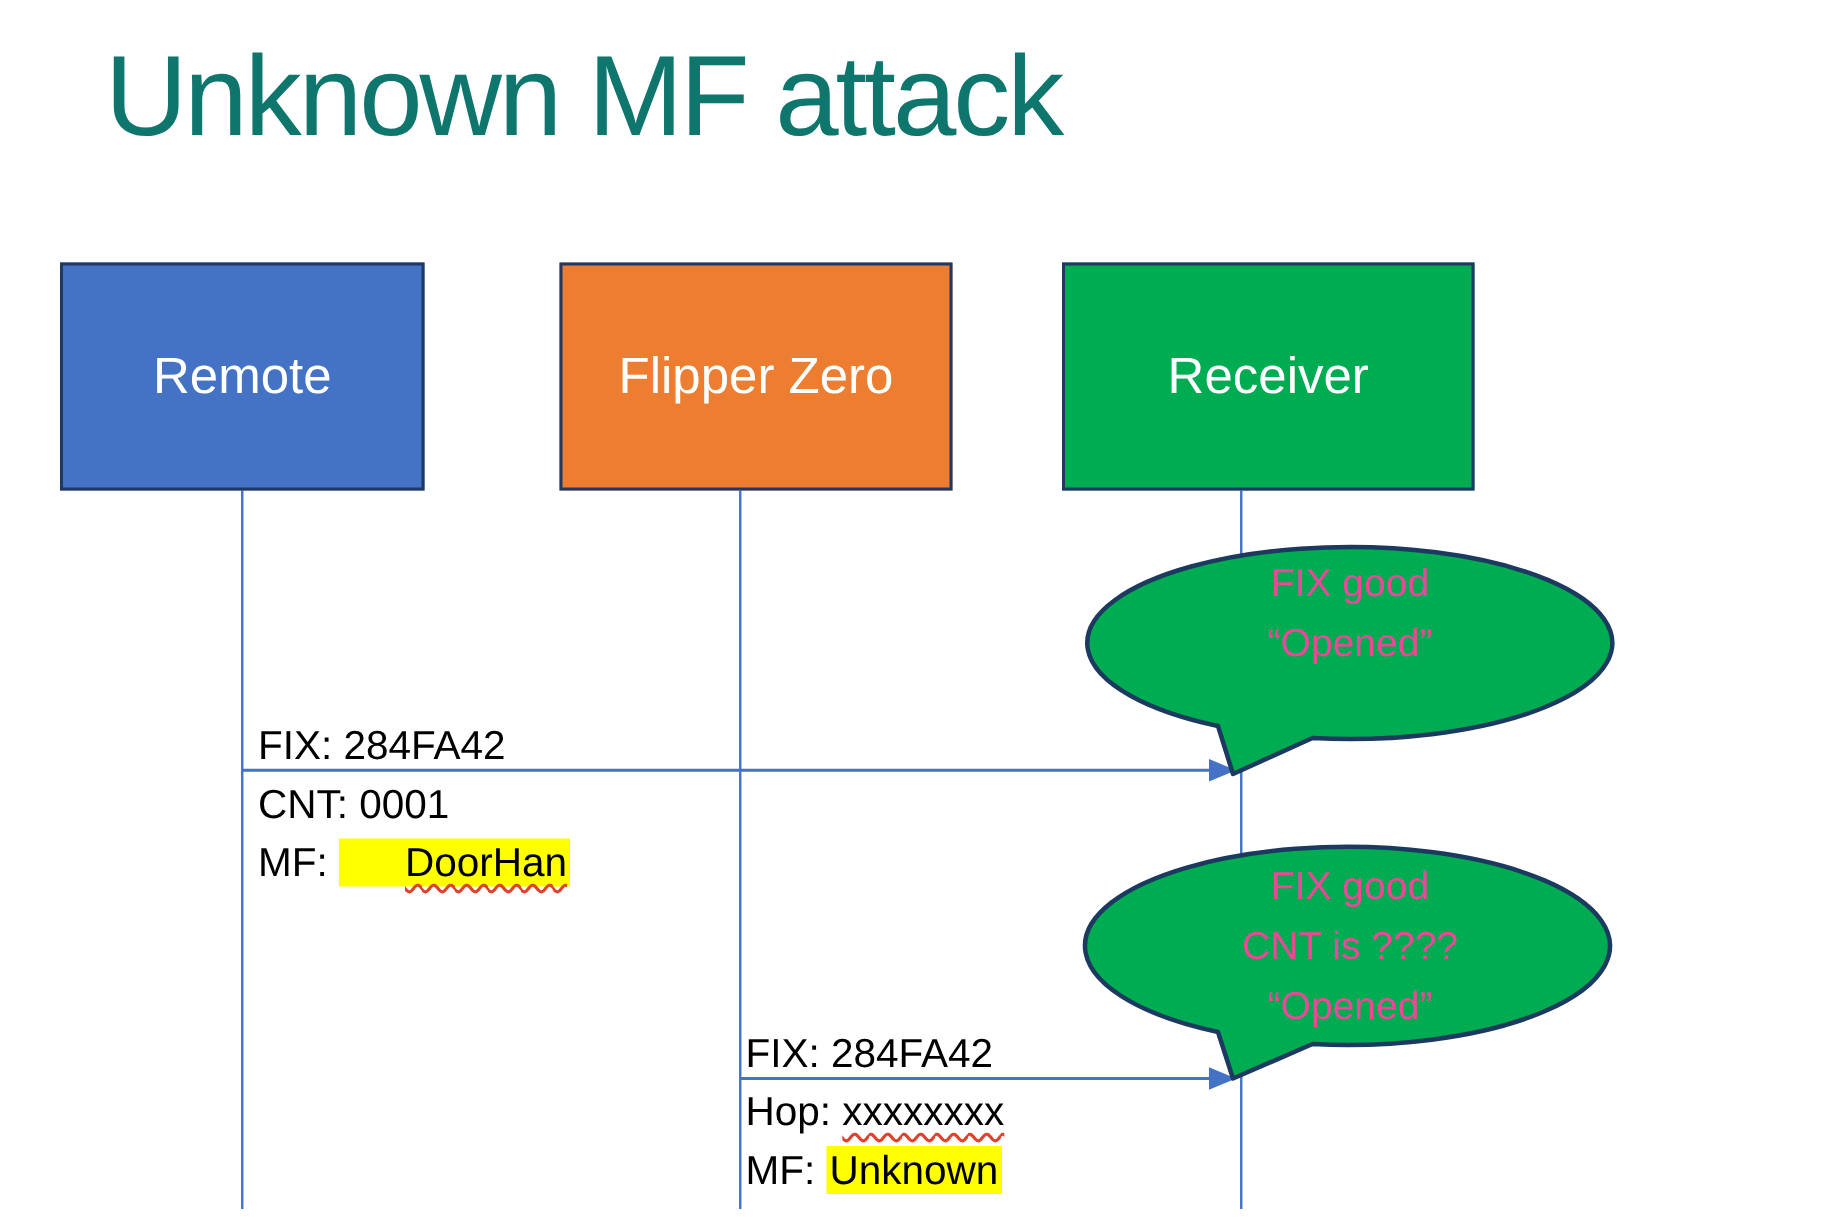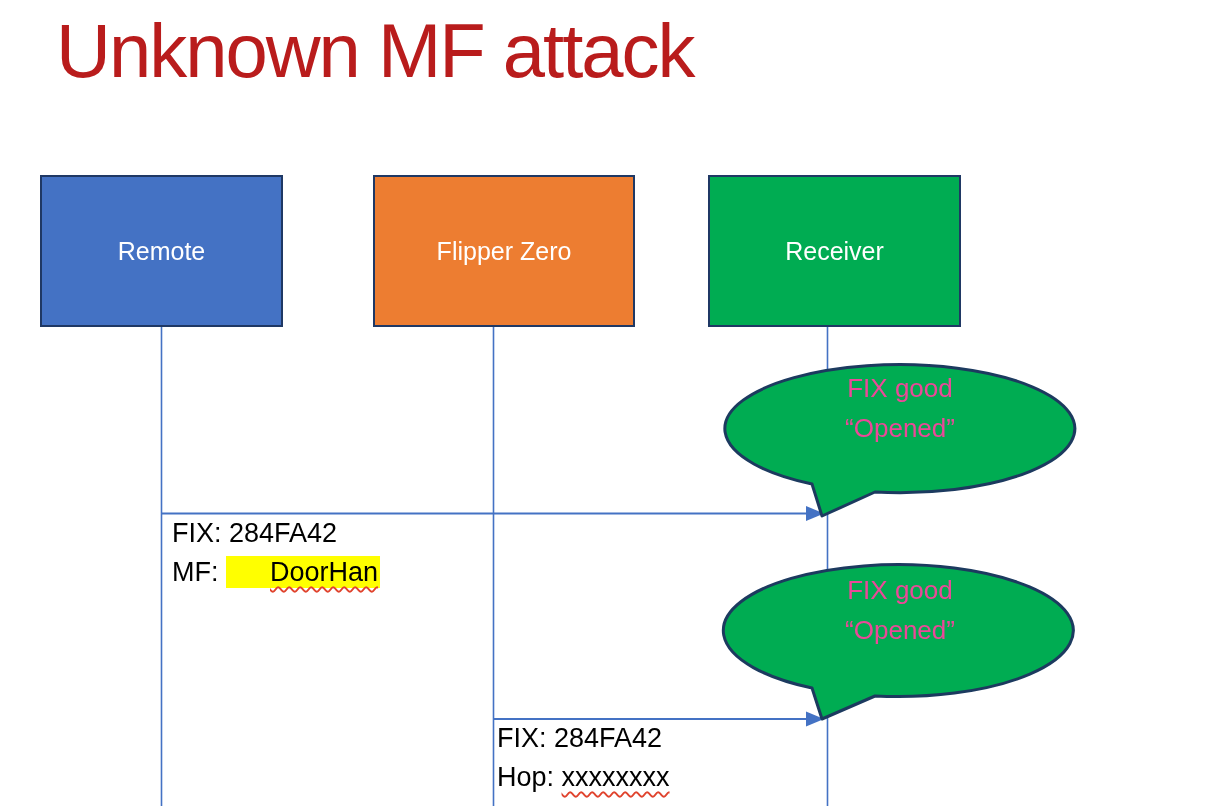--- a/index.html
+++ b/index.html
@@ -10,53 +10,52 @@
     background: #ffffff;
     overflow: hidden;
     font-family: "Liberation Sans", sans-serif;
   }
   .layer { position: absolute; left: 0; top: 0; }
 
   .title {
     position: absolute;
     left: 56px;
     top: 12px;
-    margin: 0;
+    margin: 14px;
     font-size: 76px;
     line-height: 78px;
     font-weight: 300;
     letter-spacing: -2px;
-    color: #b91c1c;
+    color: #0f766e;
     white-space: nowrap;
   }
 
   .actor {
     position: absolute;
     top: 175px;
     height: 152px;
     box-sizing: border-box;
     border: 2.5px solid #1F3864;
     display: flex;
     align-items: center;
     justify-content: center;
     color: #ffffff;
-    font-size: 25px;
+    font-size: 34px;
     white-space: nowrap;
   }
   #actor-remote   { left: 40px;  width: 243px; background: #4472C4; }
   #actor-flipper  { left: 373px; width: 262px; background: #ED7D31; }
-  #actor-receiver { left: 708px; width: 253px; background: #00AC52; }
+  #actor-receiver { left: 708px; width: 275px; background: #00AC52; }
 
   .msg {
     position: absolute;
     font-size: 27px;
     line-height: 39px;
     color: #000000;
     white-space: nowrap;
-    margin-top: 36px;
   }
   #msg1 { left: 172px; top: 478px; }
   #msg2 { left: 497px; top: 683px; }
 
   .hl { background: #FFFF00; padding: 1px 2px; }
   .sq {
     text-decoration-line: underline;
     text-decoration-style: wavy;
     text-decoration-color: #E0432D;
     text-decoration-thickness: 1.5px;
@@ -111,35 +110,42 @@
   </div>
   <div class="actor" id="actor-receiver" style="background-color: rgb(0, 172, 82); border-color: rgb(31, 56, 100);">
     <span>Receiver</span>
   </div>
 
   <div class="msg" id="msg1">
     <div class="msg-line">
       <span>FIX: 284FA42</span>
     </div>
     <div class="msg-line">
+      <span>CNT: </span><span>0001</span>
+    </div>
+    <div class="msg-line">
       <span>MF: </span><span class="hl sq" style="background-color: rgb(255, 255, 0); text-decoration-color: rgb(224, 67, 45); padding-left: 44px;">DoorHan</span>
     </div>
   </div>
 
   <div class="msg" id="msg2">
     <div class="msg-line">
       <span>FIX: 284FA42</span>
     </div>
     <div class="msg-line">
       <span>Hop: </span><span class="sq" style="text-decoration-color: rgb(224, 67, 45); text-align: right;">xxxxxxxx</span>
     </div>
+    <div class="msg-line">
+      <span>MF: </span><span class="hl" style="background-color: rgb(255, 255, 0);">Unknown</span>
+    </div>
   </div>
 
   <div class="callout-text" id="callout1-text">
     <div>FIX good</div>
     <div>“Opened”</div>
   </div>
   <div class="callout-text" id="callout2-text">
     <div>FIX good</div>
+    <div>CNT is ????</div>
     <div>“Opened”</div>
   </div>
 
 </div>
 
 </body></html>

